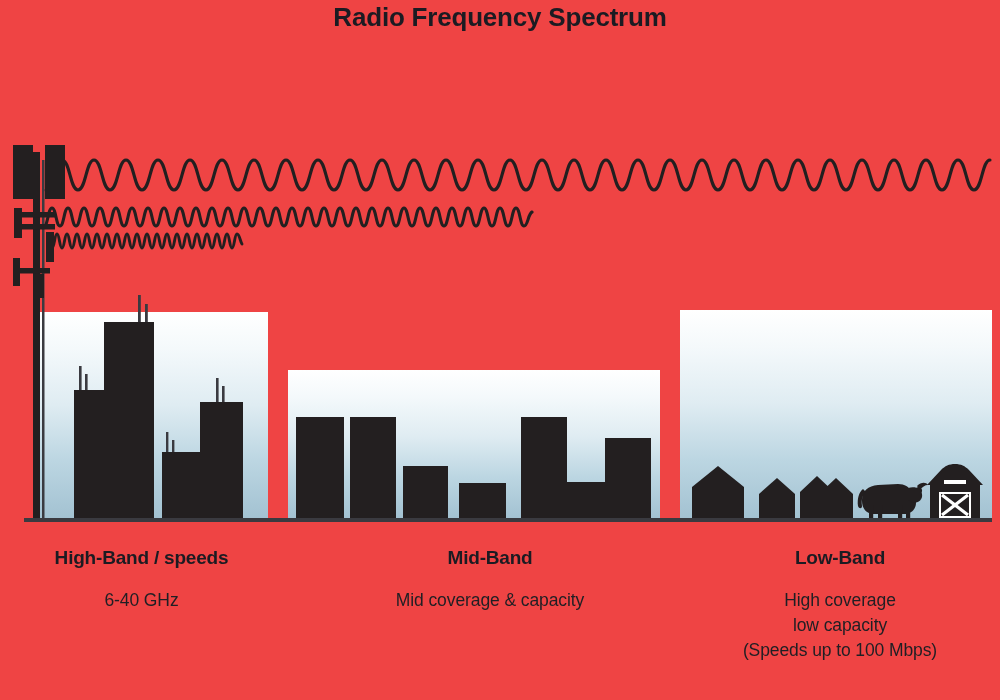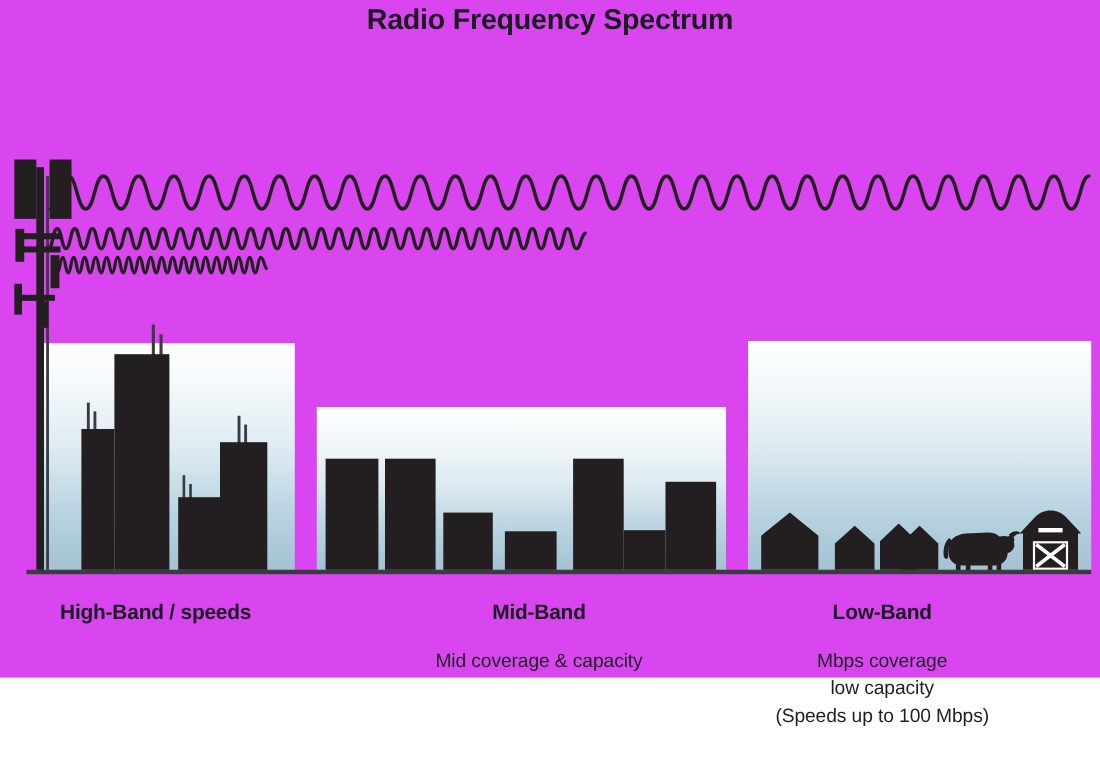--- a/index.html
+++ b/index.html
@@ -2,21 +2,21 @@
 <html><head>
 <meta charset="utf-8">
 <style>
   * { box-sizing: border-box; margin: 0; padding: 0; }
   html, body {
     width: 1000px; height: 700px;
     background: #ffffff;
     font-family: "Liberation Sans", sans-serif;
     overflow: hidden;
   }
-  #stage { position: relative; width: 1000px; height: 616px; background: #d946ef; }
+  #stage { position: relative; width: 1000px; height: 700px; background: #ef4444; }
 
   .title {
     position: absolute;
     left: 0; top: 2px; width: 1000px;
     text-align: center;
     font-size: 26px;
     font-weight: bold;
     color: #1b1b22;
     letter-spacing: -0.2px;
   }
@@ -27,21 +27,21 @@
   
   .caption { position: absolute; text-align: center; }
   .cap-title {
     font-size: 19px; font-weight: bold; color: #1b1b22;
     letter-spacing: -0.2px; margin-bottom: 19px;
   }
   .cap-line { font-size: 17.5px; color: #1f1f24; line-height: 25px; letter-spacing: -0.1px; }
 
   #cap-high { left: 0px;   top: 547px; width: 283px; }
   #cap-mid  { left: 330px; top: 547px; width: 320px; }
-  #cap-low  { left: 642px; top: 547px; width: 320px; }
+  #cap-low  { left: 680px; top: 547px; width: 320px; }
 </style>
 </head>
 <body>
 
 <div id="stage">
 
   <div class="title">Radio Frequency Spectrum</div>
 
   <svg id="scene" width="1000" height="700" viewBox="0 0 1000 700">
     <defs>
@@ -251,27 +251,28 @@
         <rect x="941" y="494" width="28" height="22" fill="#231f20"></rect>
         <path d="M 942,495 L 968,515 M 968,495 L 942,515" stroke="#ffffff" stroke-width="3.2" fill="none"></path>
       </g>
     </g>
 
     <rect x="24" y="518" width="968" height="4" fill="#3a3a40"></rect>
   </svg>
 
   <div class="caption" id="cap-high">
     <div class="cap-title">High-Band / speeds</div>
+    <div class="cap-line">6-40 GHz</div>
   </div>
 
   <div class="caption" id="cap-mid">
     <div class="cap-title">Mid-Band</div>
     <div class="cap-line">Mid coverage &amp; capacity</div>
   </div>
 
   <div class="caption" id="cap-low">
     <div class="cap-title">Low-Band</div>
-    <div class="cap-line">Mbps coverage</div>
+    <div class="cap-line">High coverage</div>
     <div class="cap-line">low capacity</div>
     <div class="cap-line">(Speeds up to 100 Mbps)</div>
   </div>
 
 </div>
 
 </body></html>

